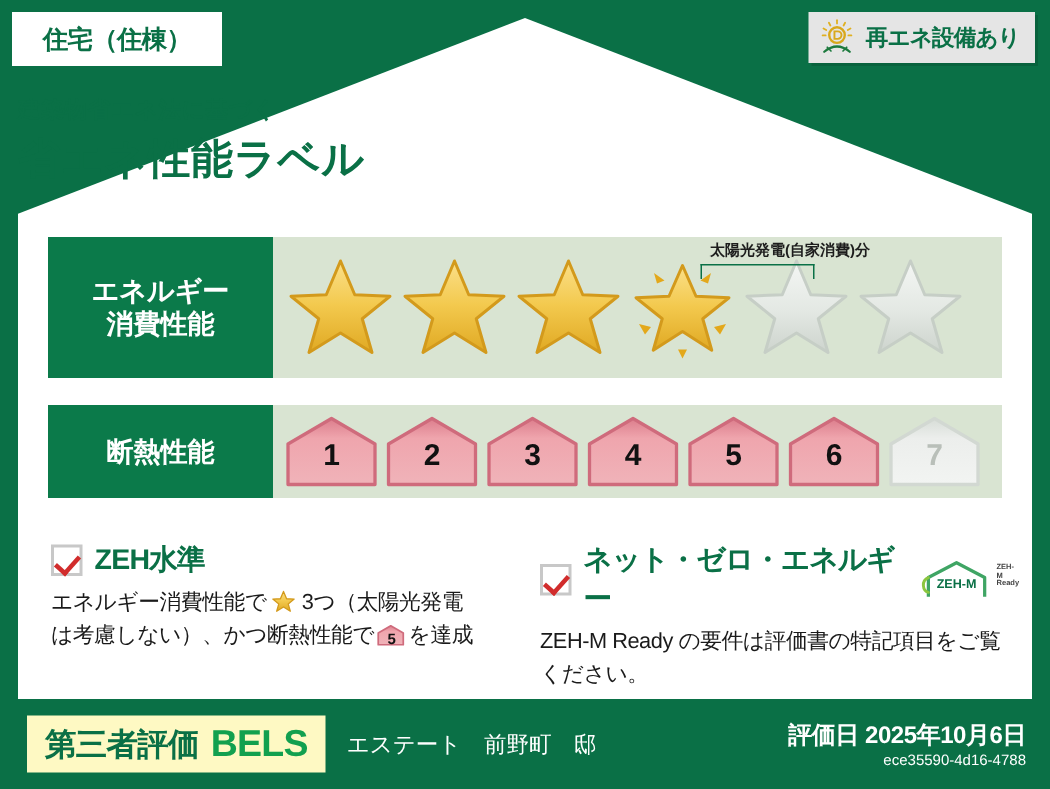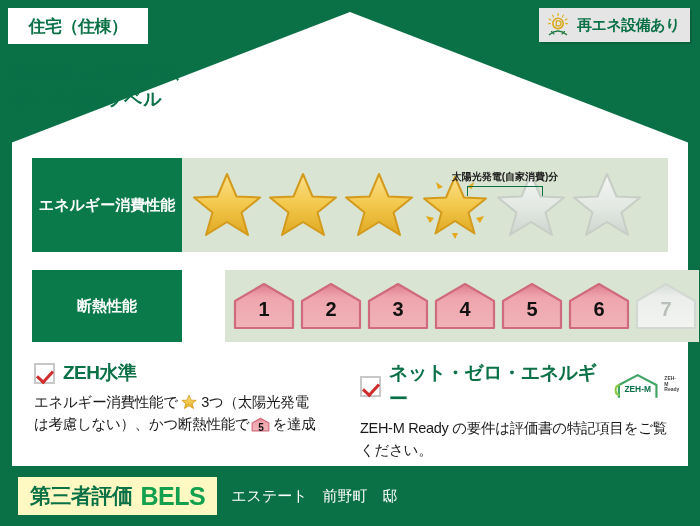--- a/index.html
+++ b/index.html
@@ -54,48 +54,48 @@
     z-index:3;
   }
   
   .title-wrap{
     position:absolute;left:0;top:52px;width:676px;text-align:left;
   }
   .title-sub{
     color:#0a7046;font-weight:bold;font-size:15px;letter-spacing:0.5px;
   }
   .title-main{
-    color:#0a7046;font-weight:bold;font-size:18px;margin-top:4px;letter-spacing:0.5px;
+    color:#0a7046;font-weight:bold;font-size:28px;margin-top:4px;letter-spacing:0.5px;
   }
   
   .row{
     position:absolute;left:20px;width:636px;
     display:flex;align-items:stretch;
   }
   .row-energy{top:146px;height:94px;}
-  .row-insul{top:258px;height:72px;gap:43px;}
+  .row-insul{top:258px;height:62px;}
   .row-label{
     background:#0b7a4a;color:#ffffff;
-    font-weight:bold;font-size:15px;
-    display:flex;align-items:center;justify-content:center;
+    font-weight:bold;font-size:18px;
+    display:flex;flex-direction:column;align-items:center;justify-content:center;
     width:150px;flex:none;letter-spacing:0px;line-height:1.25;
   }
   .row-label span{display:block;}
   .row-body{
     flex:1;background:#d9e4d2;
     display:flex;align-items:center;
     position:relative;
   }
   .row-energy .row-body{padding-left:4px;}
   
   .stars{display:flex;align-items:center;gap:2px;margin-left:4px;}
   .star{width:74px;height:72px;display:block;}
   
   .solar-note{
-    position:absolute;left:248px;top:12px;width:150px;text-align:center;
+    position:absolute;left:248px;top:2px;width:150px;text-align:right;
     pointer-events:none;
   }
   .solar-note .nt{font-size:10px;color:#1d1d1d;font-weight:bold;white-space:nowrap;}
   .solar-bracket{
     margin:2px auto 0;width:74px;height:9px;
     border:1.5px solid #0a7046;border-bottom:none;
   }
   
   .badges{display:flex;align-items:center;gap:1px;margin-left:6px;}
   .badge{width:66px;height:50px;position:relative;display:block;}
@@ -375,15 +375,19 @@
     </div>
 
   </div>
 
   <div class="bottom-bar">
     <div class="bels-box">
       <span class="bels-jp">第三者評価</span>
       <span class="bels-en">BELS</span>
     </div>
     <div class="bldg-name">エステート　前野町　邸</div>
+    <div class="eval">
+      <div class="eval-date">評価日 2025年10月6日</div>
+      <div class="eval-code">ece35590-4d16-4788</div>
+    </div>
   </div>
 
 </div>
 
 </body></html>

